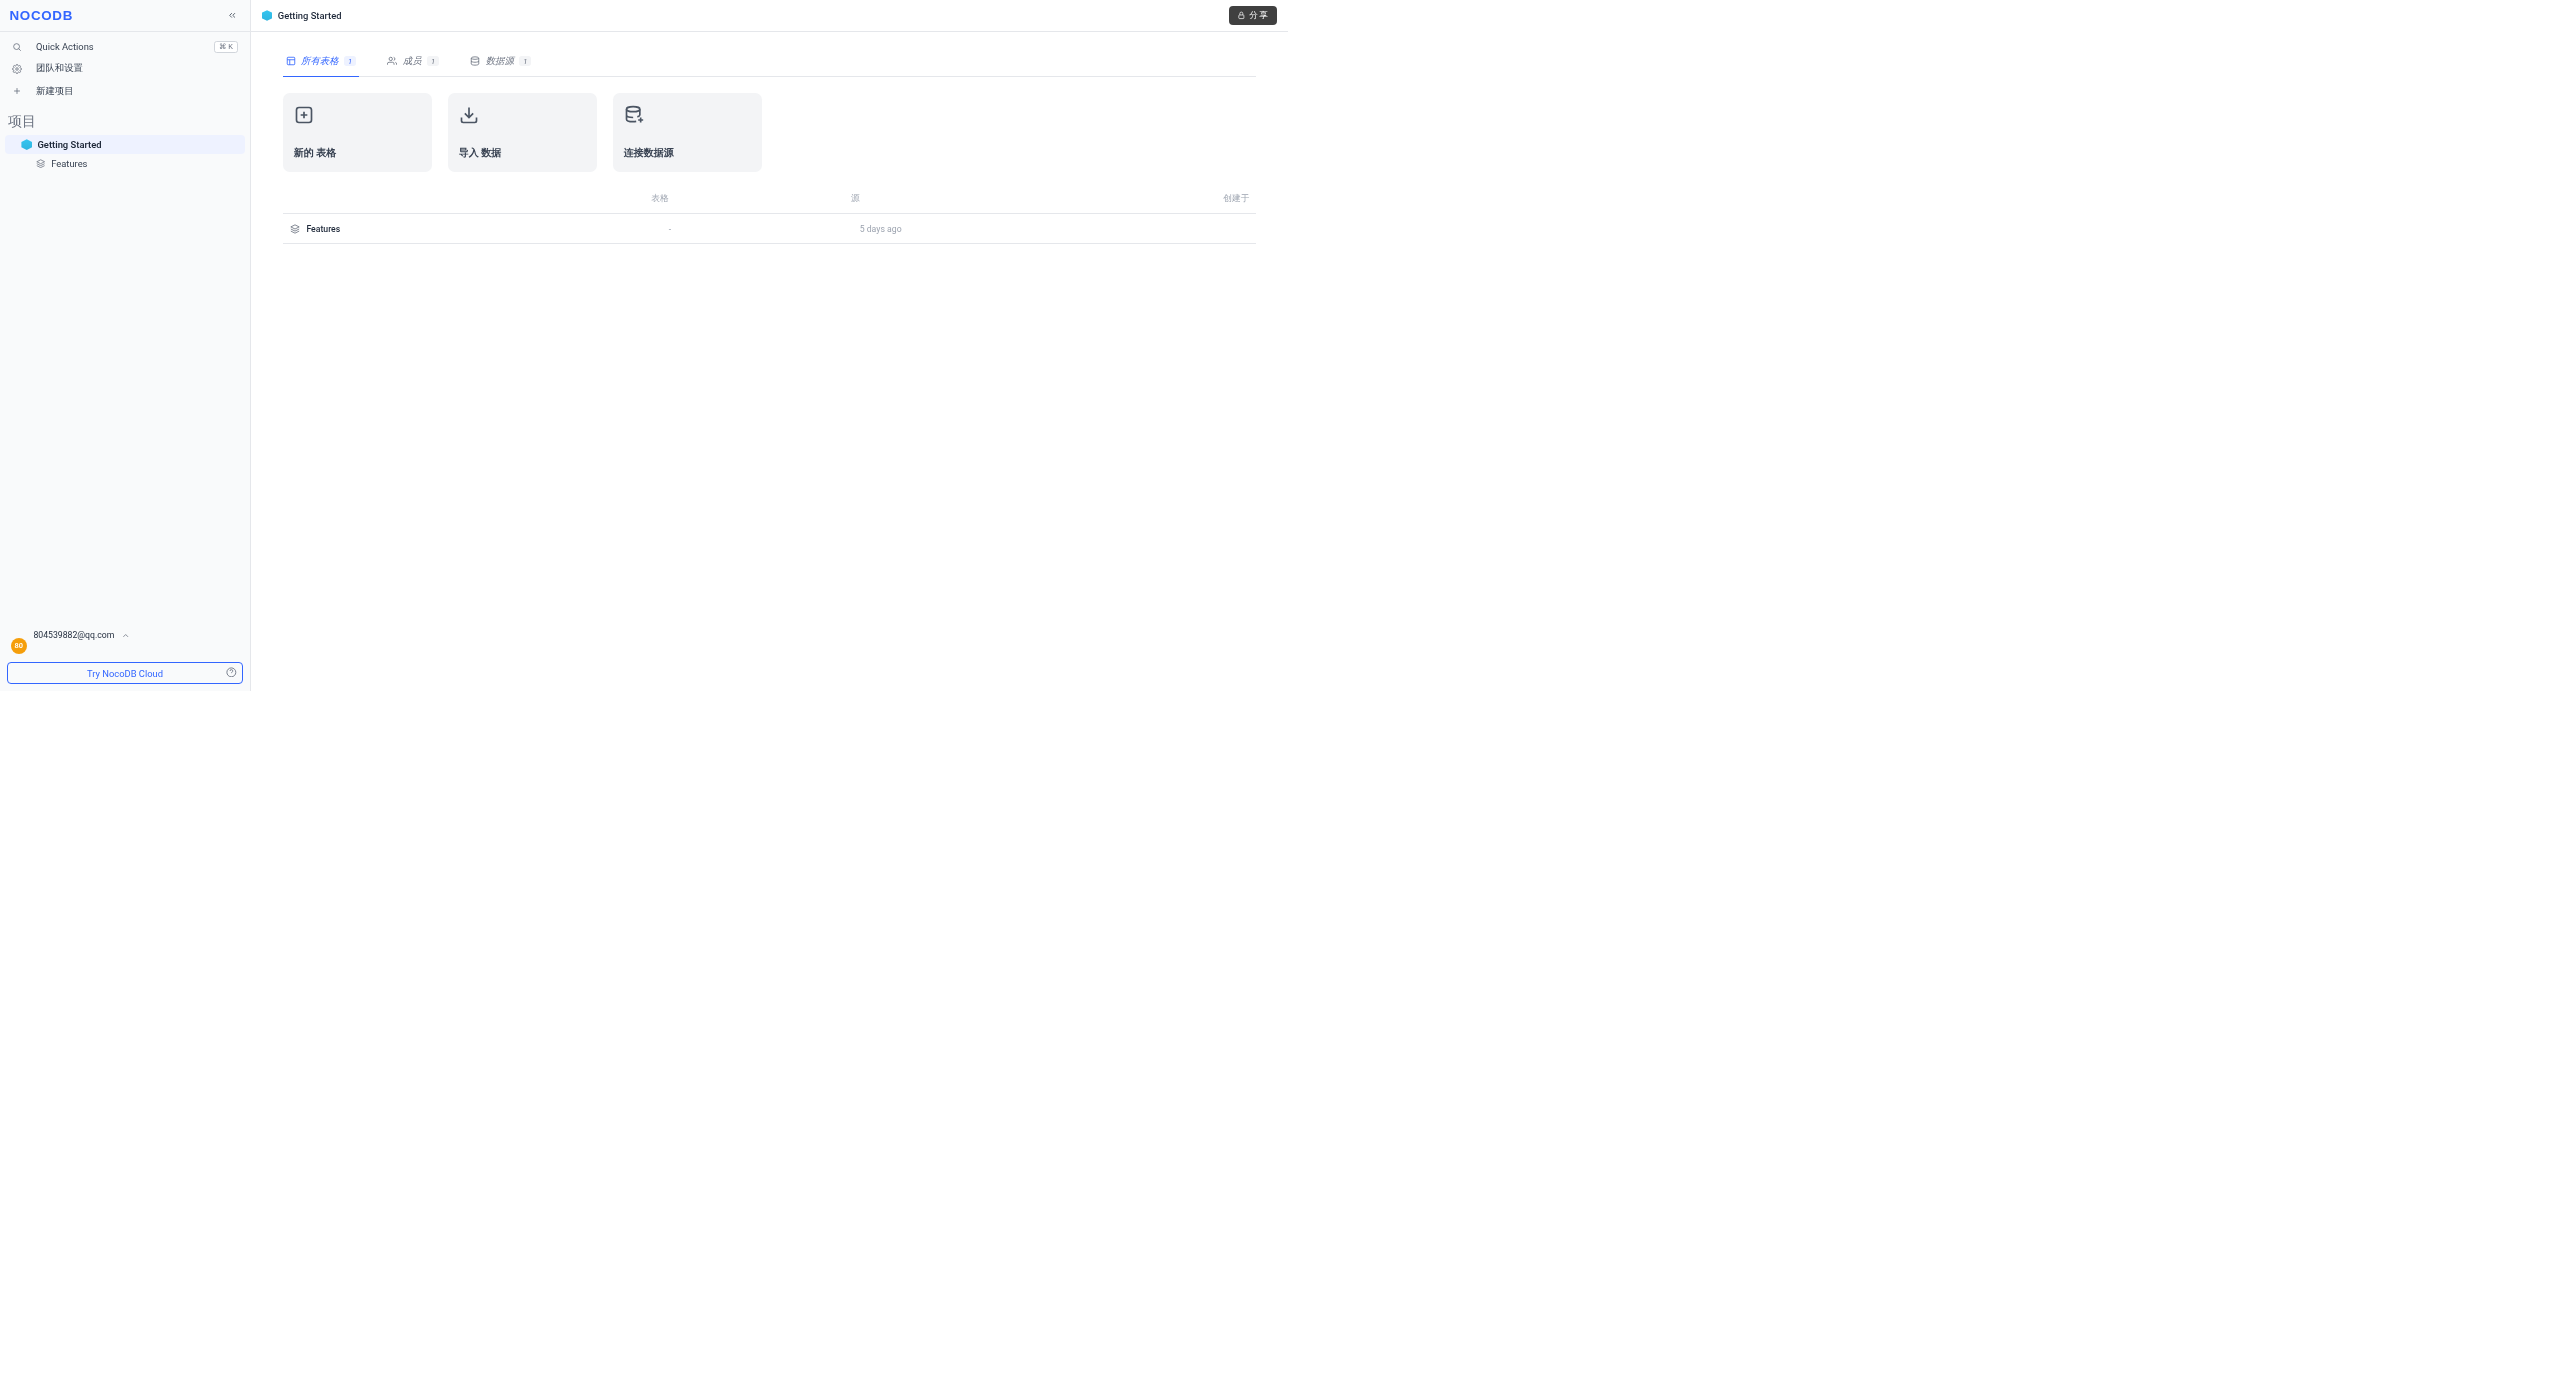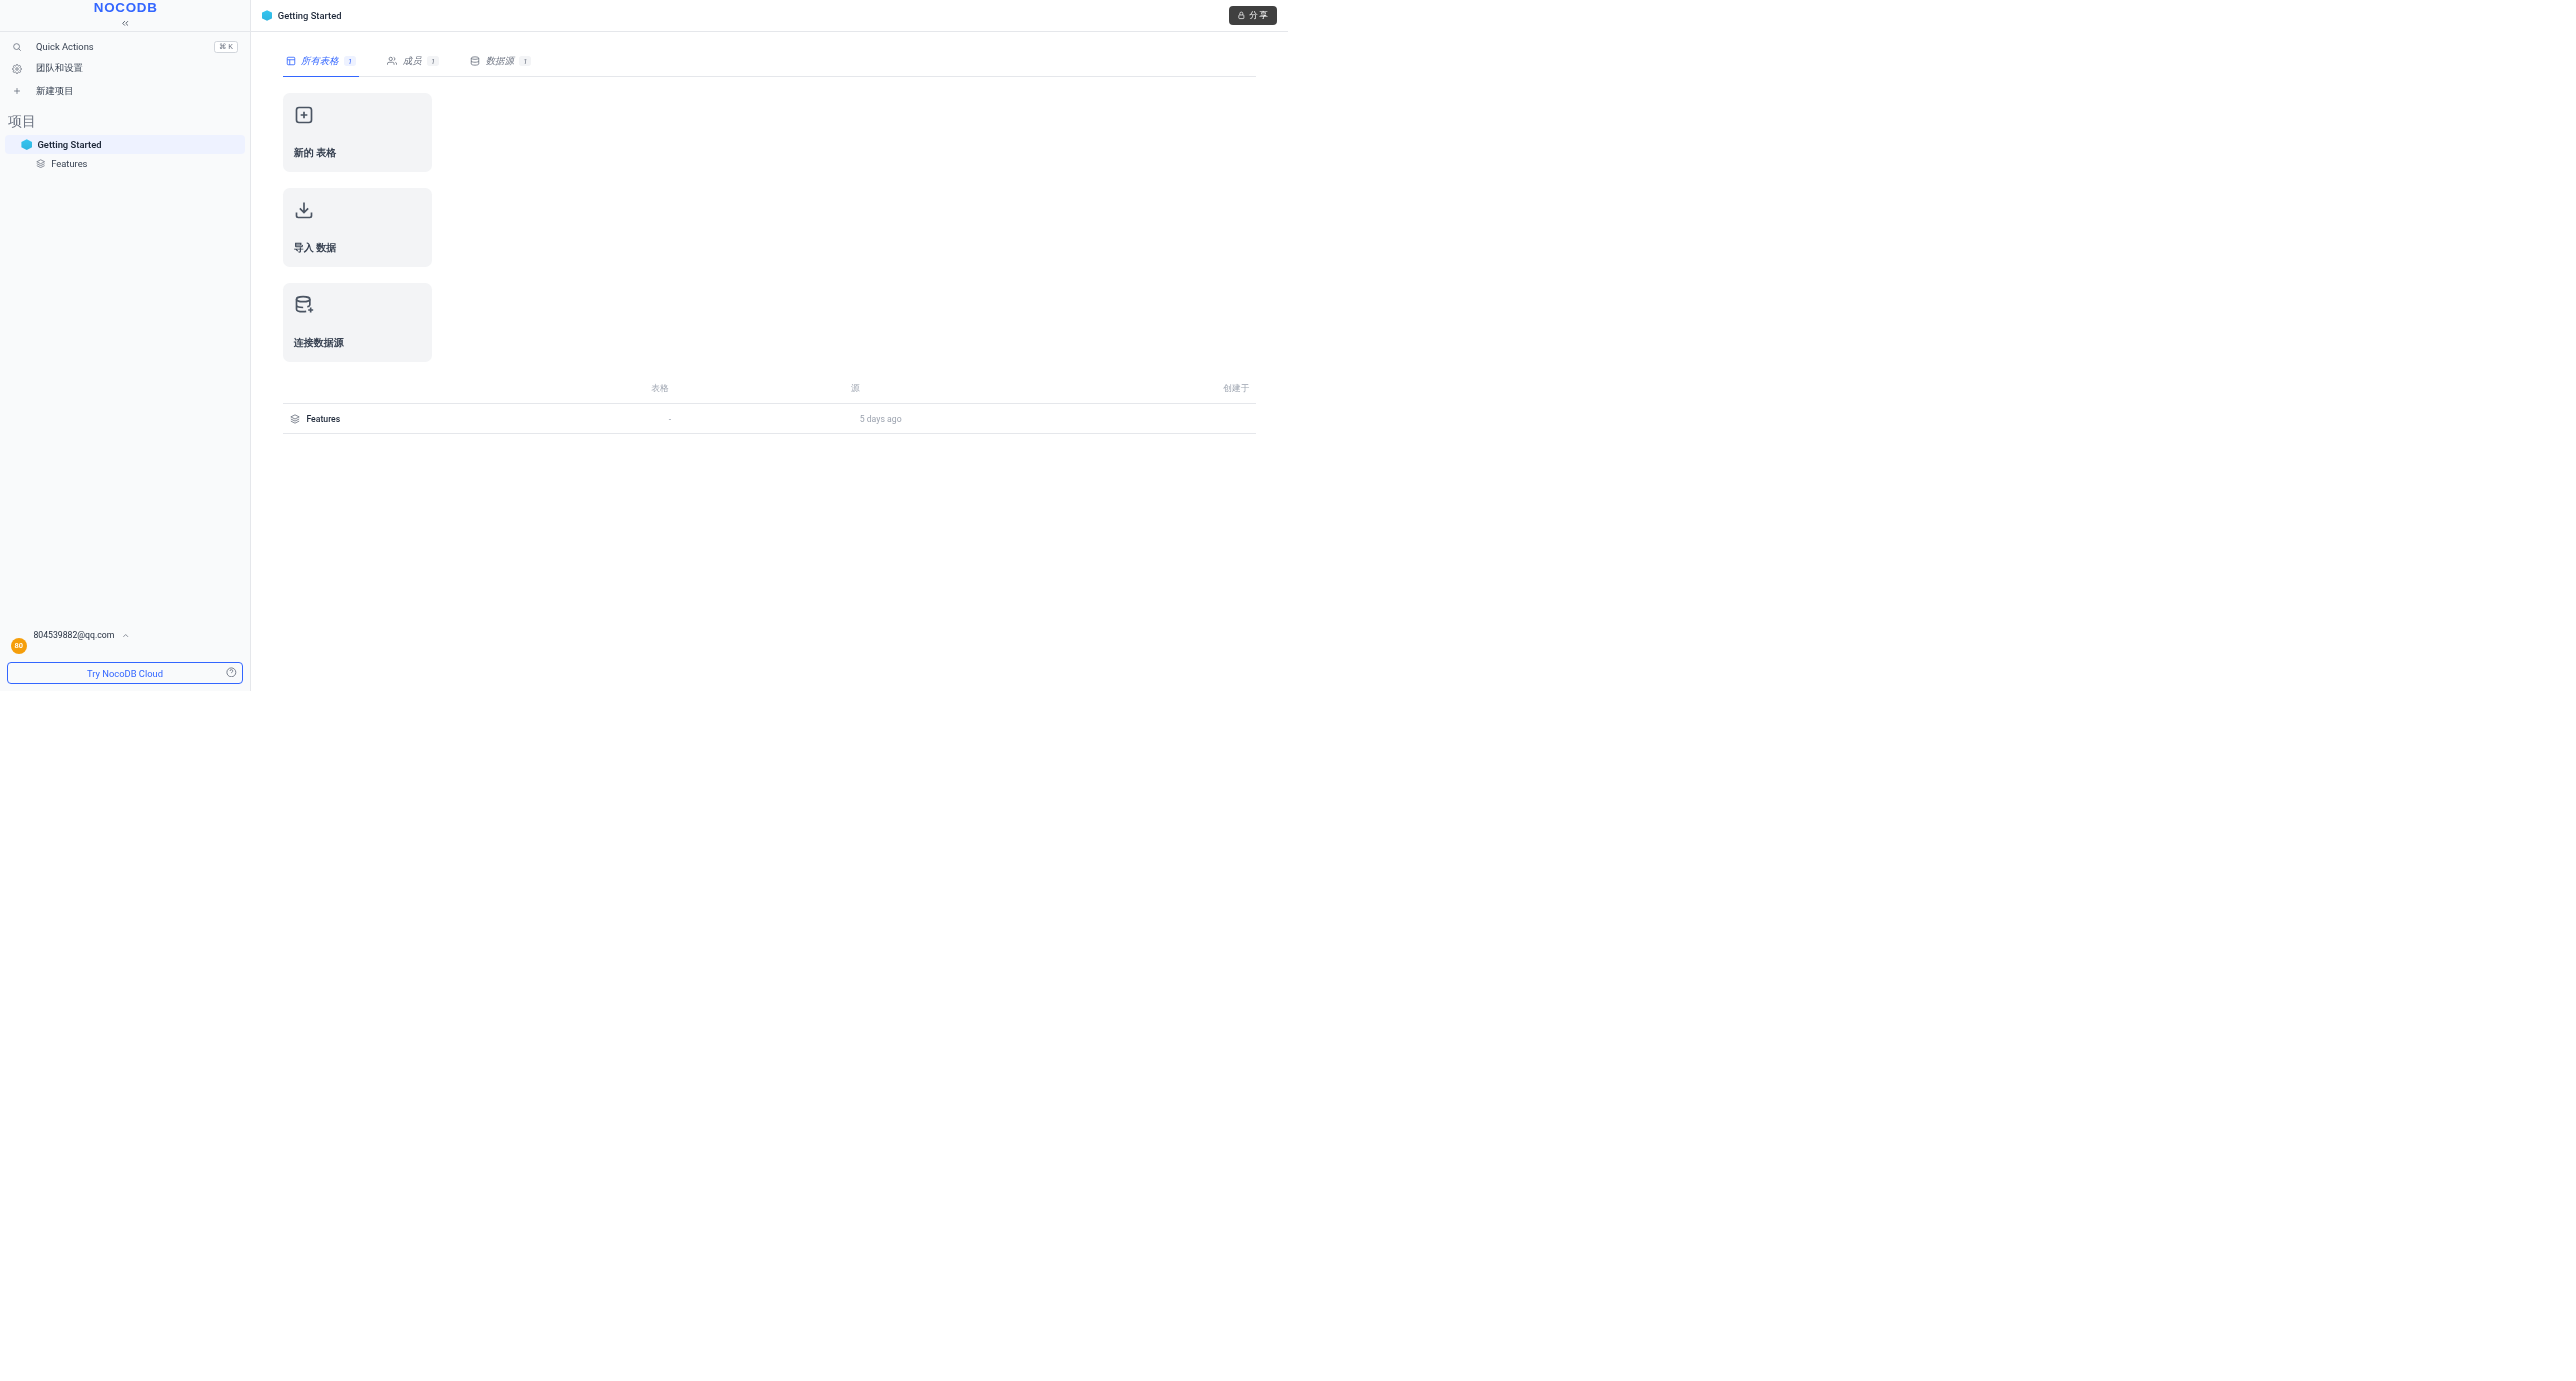--- a/index.html
+++ b/index.html
@@ -21,21 +21,20 @@
   display: flex;
   flex-direction: column;
 }
 .sidebar-header {
   height: 32px;
   display: flex;
   align-items: center;
   justify-content: space-between;
   padding: 0 8px 0 9.4px;
   border-bottom: 0.7px solid #e5e7eb;
-  flex-direction: column;
 }
 .logo {
   font-family: Arial, sans-serif;
   font-weight: 900;
   font-size: 13.4px;
   letter-spacing: 0.7px;
   color: #3366ff;
 }
 .collapse-btn {
   width: 19px;
@@ -196,21 +195,20 @@
   color: #6b7280;
   font-size: 7.4px;
   padding: 0.7px 4px;
   border-radius: 2.7px;
 }
 .tab.active .badge { background: #eef2ff; color: #3366ff; }
 .cards {
   display: flex;
   gap: 16px;
   margin-bottom: 13.4px;
-  flex-direction: column;
 }
 .card {
   width: 149px;
   height: 79px;
   background: #f3f4f6;
   border-radius: 6.7px;
   padding: 12px 10.7px;
   cursor: pointer;
   display: flex;
   flex-direction: column;

